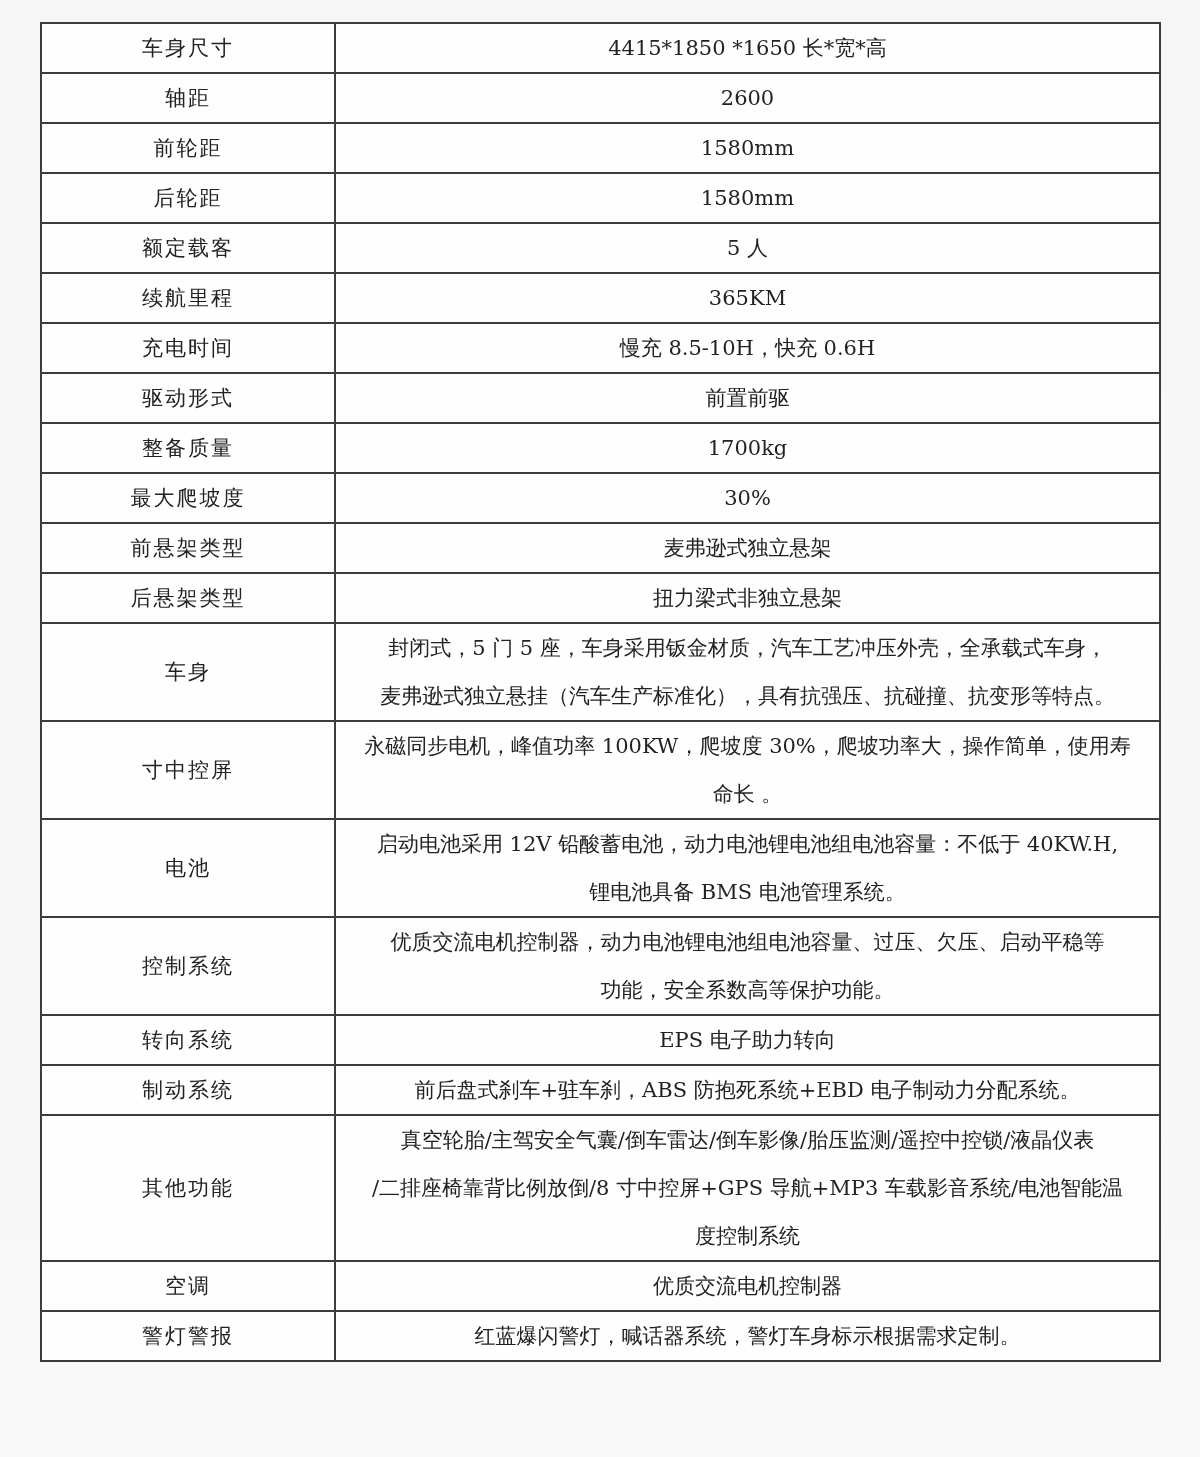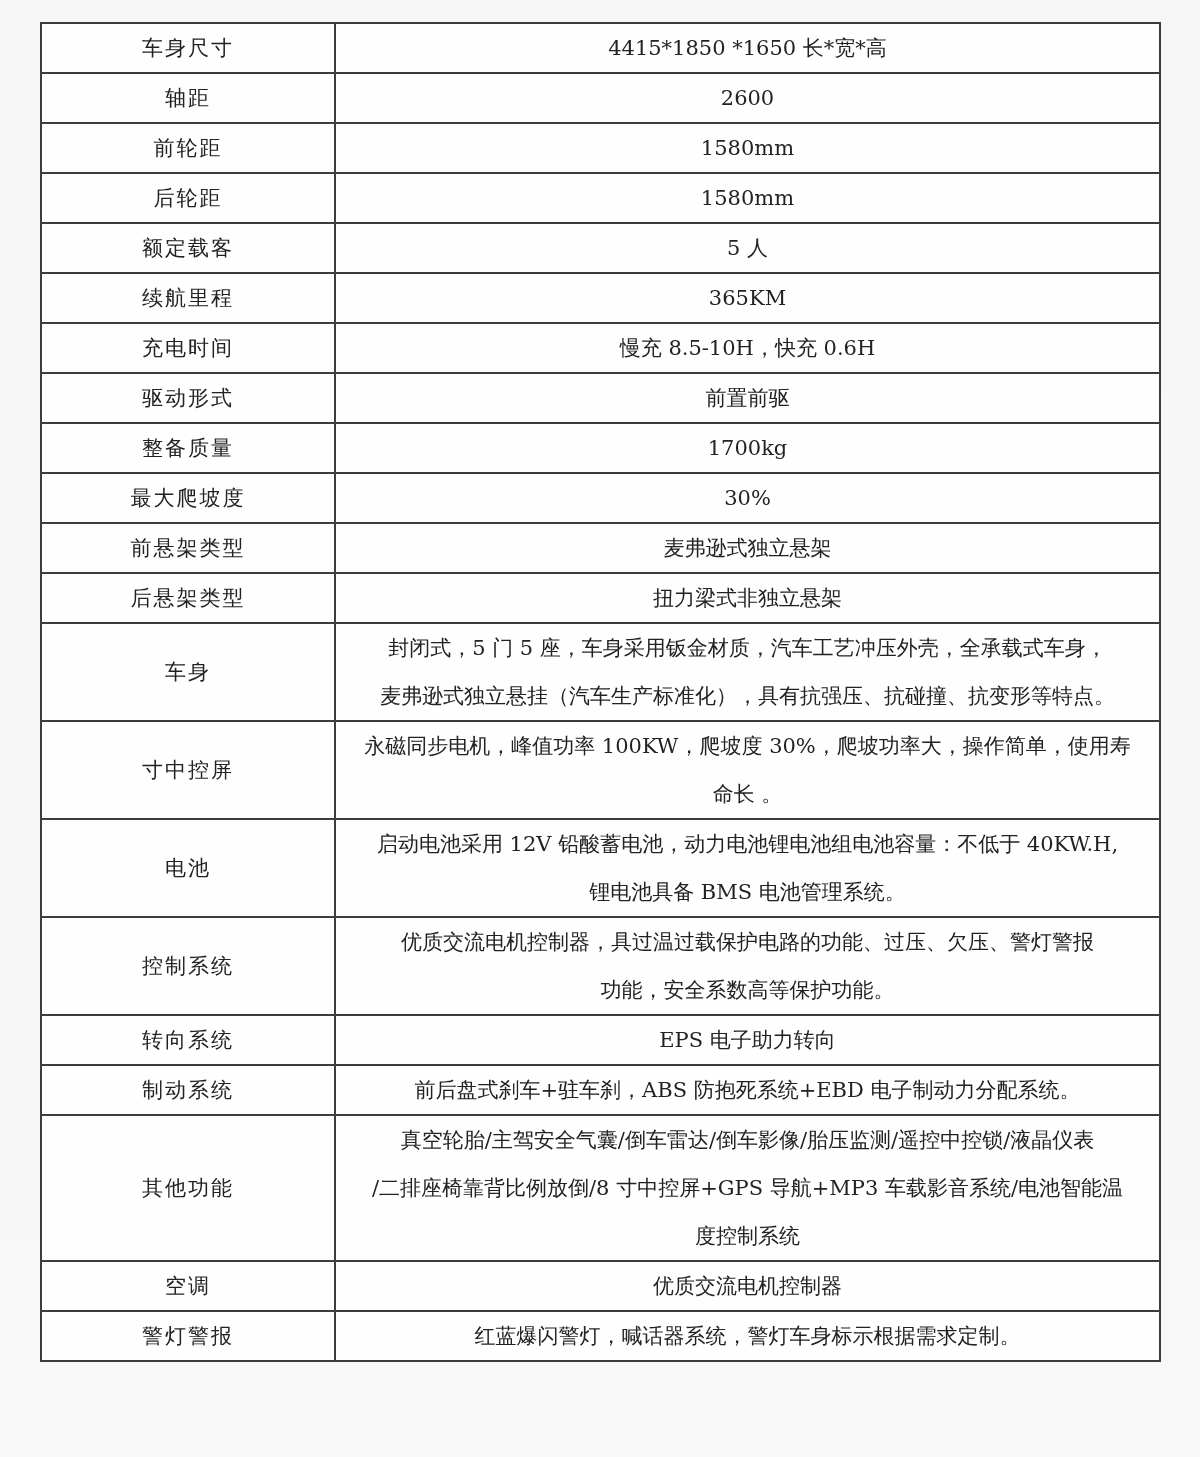--- a/index.html
+++ b/index.html
@@ -123,21 +123,21 @@
           <td class="value-cell">永磁同步电机，峰值功率 100KW，爬坡度 30%，爬坡功率大，操作简单，使用寿
 命长 。</td>
         </tr>
         <tr>
           <td class="label-cell">电池</td>
           <td class="value-cell">启动电池采用 12V 铅酸蓄电池，动力电池锂电池组电池容量：不低于 40KW.H,
 锂电池具备 BMS 电池管理系统。</td>
         </tr>
         <tr>
           <td class="label-cell">控制系统</td>
-          <td class="value-cell">优质交流电机控制器，具过温过载保护电路的功能、过压、欠压、警灯警报
+          <td class="value-cell">优质交流电机控制器，动力电池锂电池组电池容量、过压、欠压、启动平稳等
 功能，安全系数高等保护功能。</td>
         </tr>
         <tr>
           <td class="label-cell">转向系统</td>
           <td class="value-cell">EPS 电子助力转向</td>
         </tr>
         <tr>
           <td class="label-cell">制动系统</td>
           <td class="value-cell">前后盘式刹车+驻车刹，ABS 防抱死系统+EBD 电子制动力分配系统。</td>
         </tr>

